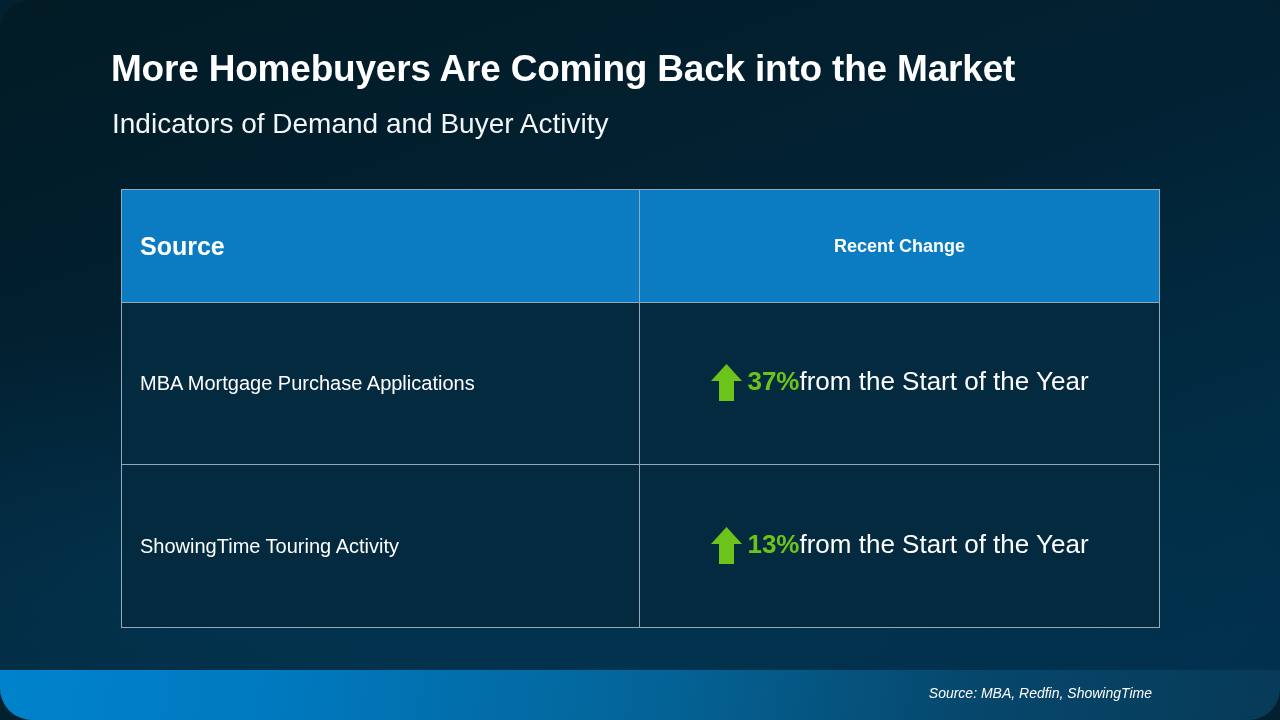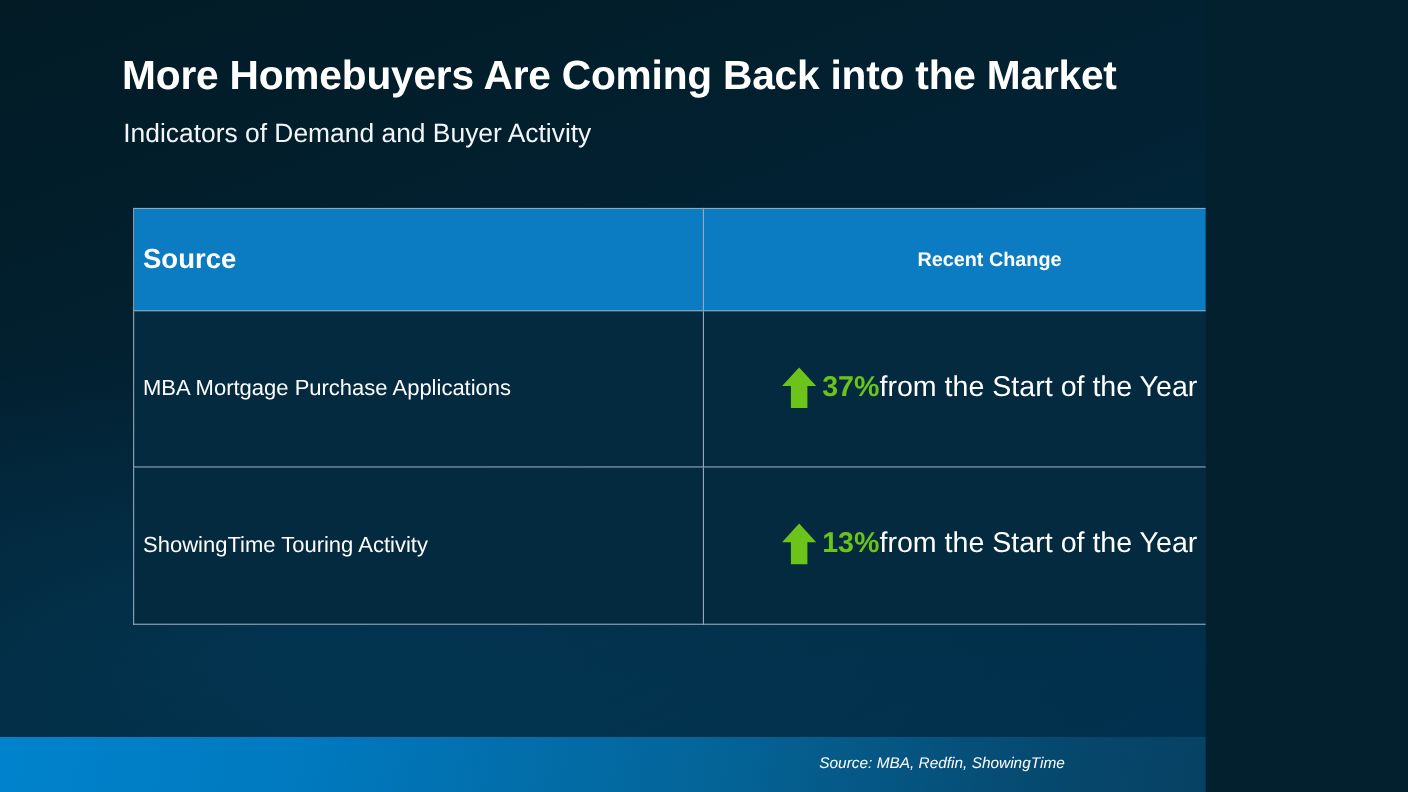--- a/index.html
+++ b/index.html
@@ -8,25 +8,26 @@
   }
   body {
     width: 1280px;
     height: 720px;
     overflow: hidden;
     font-family: "Liberation Sans", sans-serif;
     background: #02202e;
   }
   .slide {
     position: relative;
-    width: 1096px;
+    width: 1280px;
     height: 720px;
     background:
       linear-gradient(160deg, #021b25 0%, #022234 45%, #012d45 75%, #013150 100%);
     overflow: hidden;
+    border-radius: 32px;
   }
   .slide-bg-glow {
     position: absolute;
     left: -10%;
     top: 40%;
     width: 120%;
     height: 70%;
     background: radial-gradient(ellipse at 30% 60%, rgba(4,62,95,0.55) 0%, rgba(2,35,54,0.0) 65%);
     pointer-events: none;
   }
@@ -38,37 +39,37 @@
     font-size: 37px;
     font-weight: bold;
     color: #ffffff;
     letter-spacing: -0.2px;
     white-space: nowrap;
   }
   .subtitle {
     position: absolute;
     left: 112px;
     top: 108px;
-    font-size: 24px;
+    font-size: 28px;
     font-weight: normal;
     color: #f2f6f8;
     white-space: nowrap;
   }
 
   .table {
     position: absolute;
     left: 121px;
     top: 189px;
     width: 1038px;
     border-collapse: collapse;
     table-layout: fixed;
   }
   .table td, .table th {
     border: 1px solid #93a9bb;
-    padding: 8px;
+    padding: 18px;
     vertical-align: middle;
     margin-top: 28px;
   }
   .col-source { width: 518px; }
   .col-change { width: 520px; }
 
   thead th {
     background: #0b7cc2;
     height: 76px;
   }

